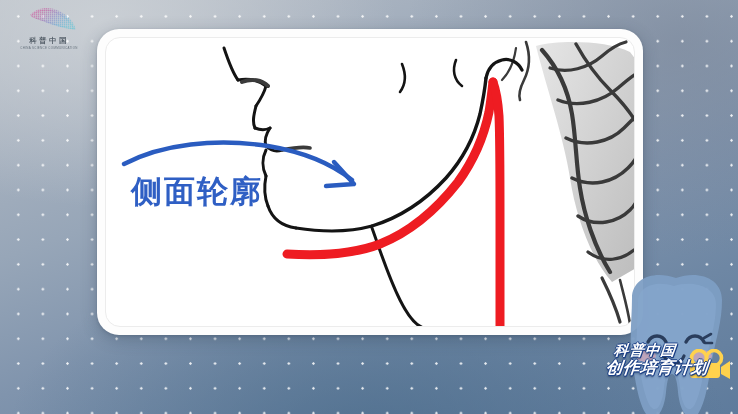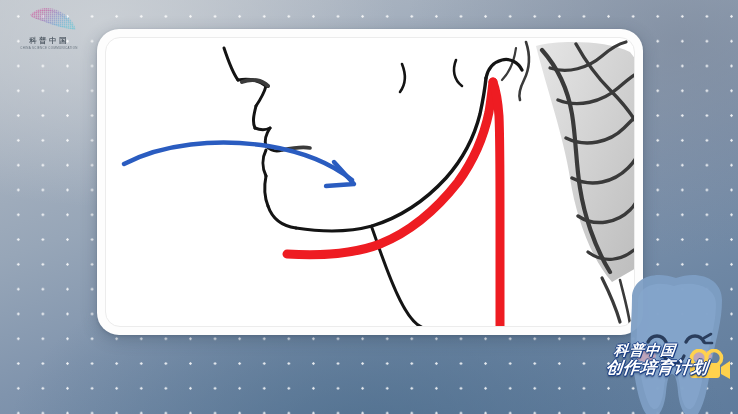--- a/index.html
+++ b/index.html
@@ -228,20 +228,21 @@
 
         <g fill="none" stroke="#2a5cc0" stroke-linecap="round" stroke-linejoin="round">
           <path d="M18,126 C56,106 110,100 162,108 C198,114 226,126 246,142" stroke-width="4.4"></path>
           <path d="M228,124 L248,146 L220,148" stroke-width="4.4"></path>
         </g>
       </svg>
 
     </div>
   </div>
 
+  <div class="profile-label">侧面轮廓</div>
 
   <svg class="tooth" viewBox="0 0 132 152">
     <path d="M22,30 C22,10 44,2 66,10 C88,2 112,10 112,32
              C112,54 106,70 102,92 C99,110 96,134 88,146
              C80,156 70,146 68,124 C67,112 65,106 62,106
              C59,106 57,112 56,124 C54,146 44,156 36,146
              C28,134 25,110 22,92 C19,72 22,50 22,30 Z" fill="#7d9ec4" opacity=".95"></path>
     <path d="M28,34 C28,18 46,12 64,18 C82,12 106,18 106,36
              C106,56 100,72 96,92 C93,108 90,128 84,138
              C78,146 72,138 70,120 C69,108 66,102 62,102

